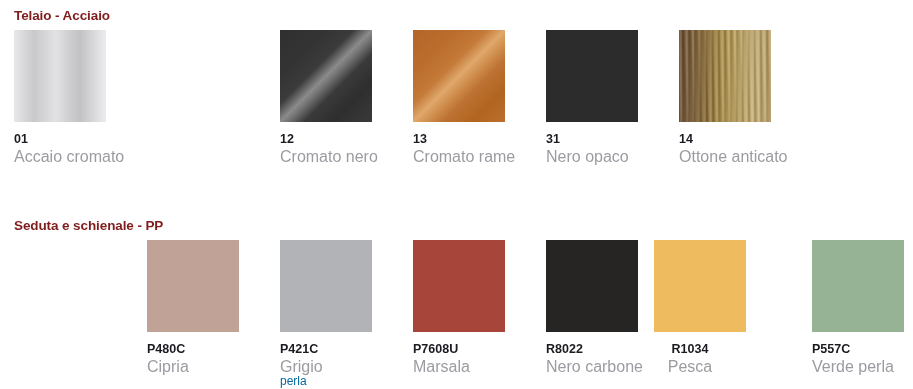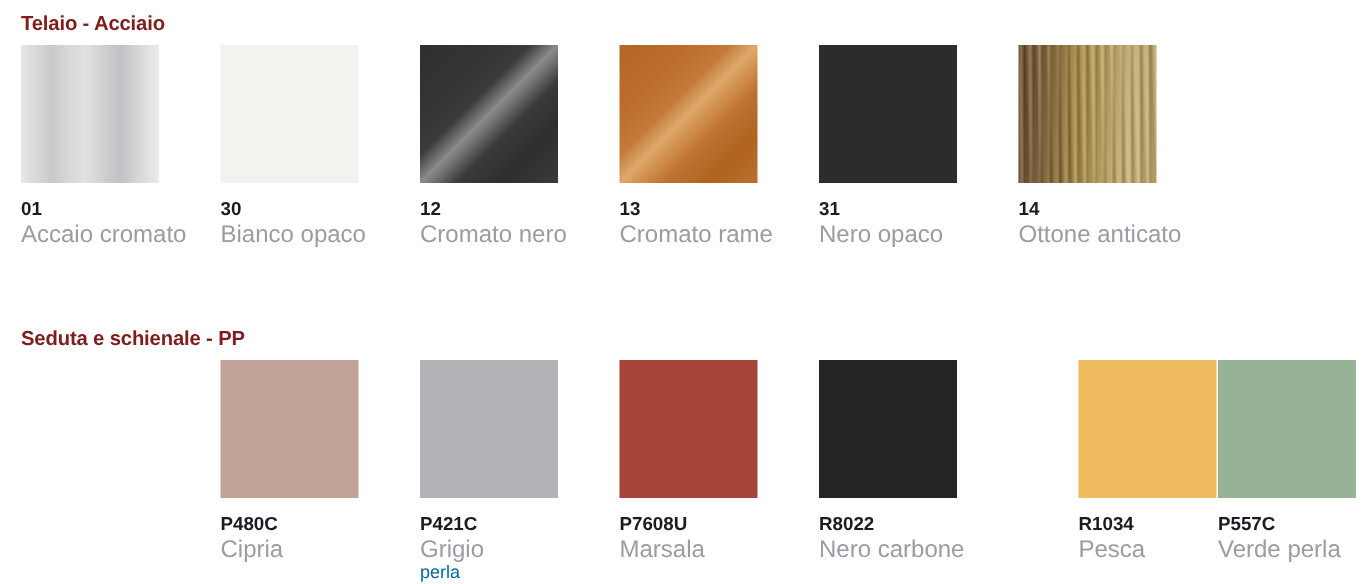--- a/index.html
+++ b/index.html
@@ -123,25 +123,20 @@
 <body>
 
 <div class="section" id="section-telaio">
   <div class="section-title">Telaio - Acciaio</div>
   <div class="swatch-row" id="row-0">
       <div class="swatch-item" style="left: 14px;">
         <div class="swatch-box fin-chrome-steel" style="width: 92px; height: 92px;"></div>
         <div class="swatch-code">01</div>
         <div class="swatch-name">Accaio cromato</div>
       </div>
-      <div class="swatch-item" style="left: 147px;">
-        <div class="swatch-box fin-flat" style="background: rgb(244, 242, 239); width: 92px; height: 92px;"></div>
-        <div class="swatch-code">30</div>
-        <div class="swatch-name">Bianco opaco</div>
-      </div>
       <div class="swatch-item" style="left: 280px;">
         <div class="swatch-box fin-chrome-black" style="width: 92px; height: 92px;"></div>
         <div class="swatch-code">12</div>
         <div class="swatch-name">Cromato nero</div>
       </div>
       <div class="swatch-item" style="left: 413px;">
         <div class="swatch-box fin-chrome-copper" style="width: 92px; height: 92px;"></div>
         <div class="swatch-code">13</div>
         <div class="swatch-name">Cromato rame</div>
       </div>
@@ -175,21 +170,21 @@
       <div class="swatch-item" style="left: 413px;">
         <div class="swatch-box fin-flat" style="background: rgb(168, 69, 58); width: 92px; height: 92px;"></div>
         <div class="swatch-code">P7608U</div>
         <div class="swatch-name">Marsala</div>
       </div>
       <div class="swatch-item" style="left: 546px;">
         <div class="swatch-box fin-flat" style="background: rgb(38, 37, 36); width: 92px; height: 92px;"></div>
         <div class="swatch-code">R8022</div>
         <div class="swatch-name">Nero carbone</div>
       </div>
-      <div class="swatch-item" style="left: 719px;">
+      <div class="swatch-item" style="left: 654px; text-align: center;">
         <div class="swatch-box fin-flat" style="background: rgb(238, 187, 95); width: 92px; height: 92px;"></div>
         <div class="swatch-code">R1034</div>
         <div class="swatch-name">Pesca</div>
       </div>
       <div class="swatch-item" style="left: 812px;">
         <div class="swatch-box fin-flat" style="background: rgb(150, 179, 149); width: 92px; height: 92px;"></div>
         <div class="swatch-code">P557C</div>
         <div class="swatch-name">Verde perla</div>
       </div>
     </div>

